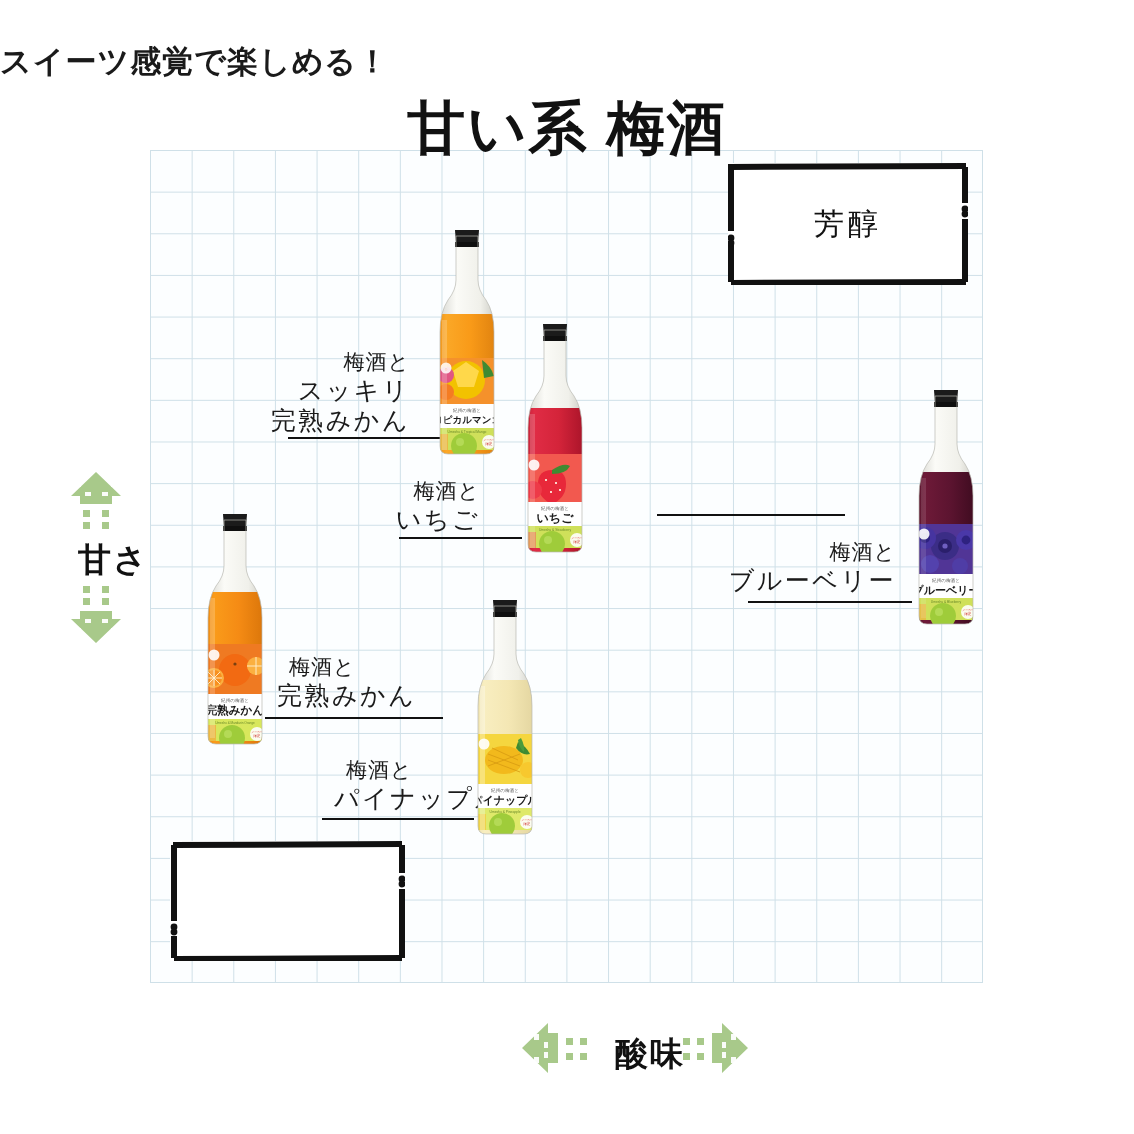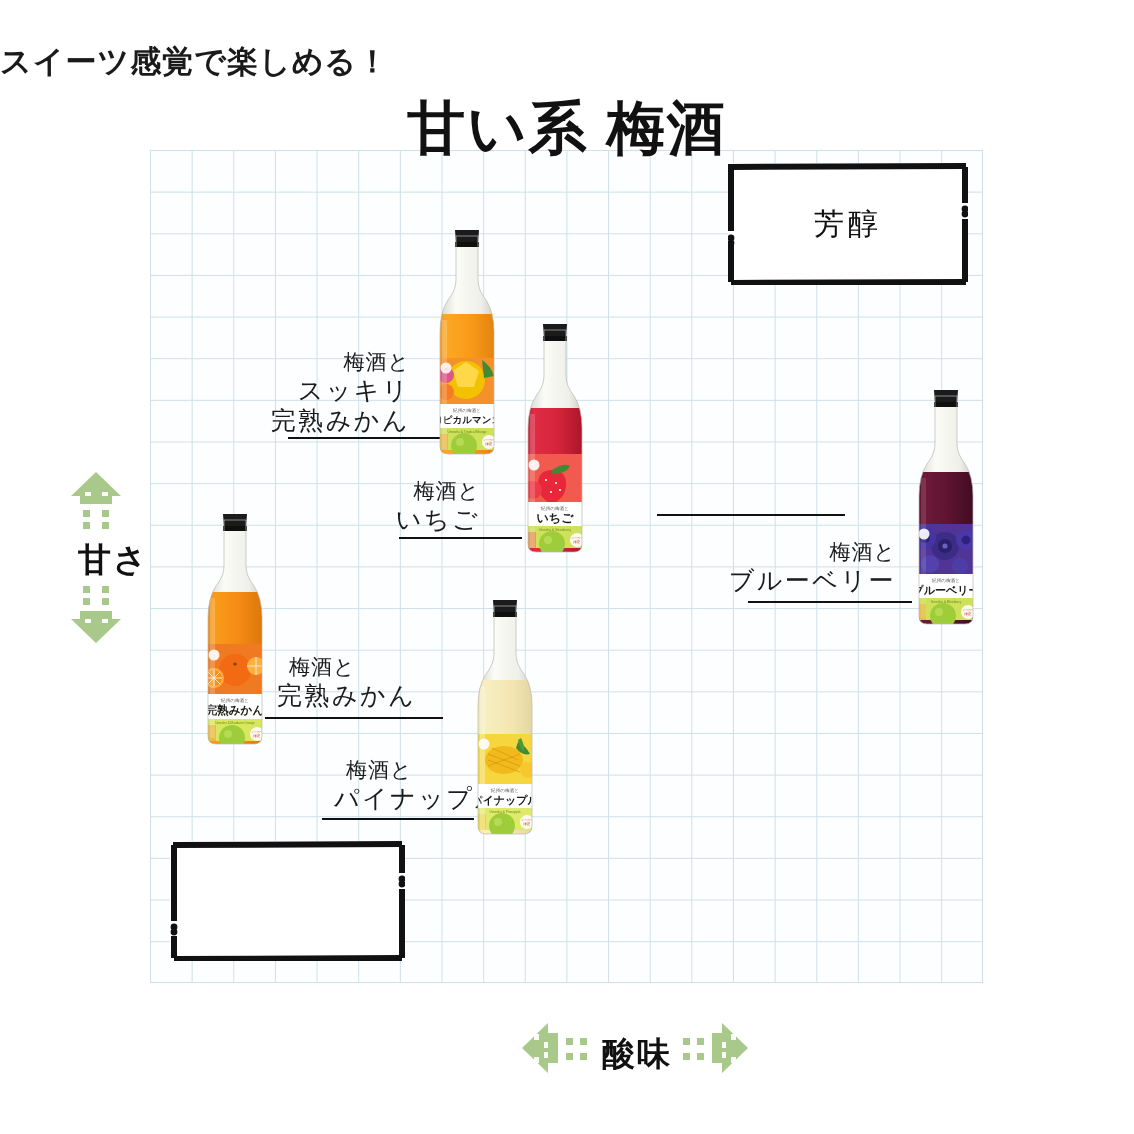--- a/index.html
+++ b/index.html
@@ -64,21 +64,21 @@
 
   
   .axislabel {
     position: absolute;
     font-size: 33px; font-weight: bold; color: #111;
     letter-spacing: 2px;
     z-index: 5;
     margin-left: 30px;
   }
   #ylabel { left: 48px; top: 538px; }
-  #xlabel { left: 572px; top: 1032px; }
+  #xlabel { left: 585px; top: 1032px; }
   .arrowsvg { position: absolute; z-index: 4; }
   #yarrow { left: 57px; top: 470px; }
   #xarrow { left: 520px; top: 1012px; }
 
   
   .callout {
     position: absolute;
     z-index: 7;
     color: #1b1b1b;
     white-space: nowrap;

